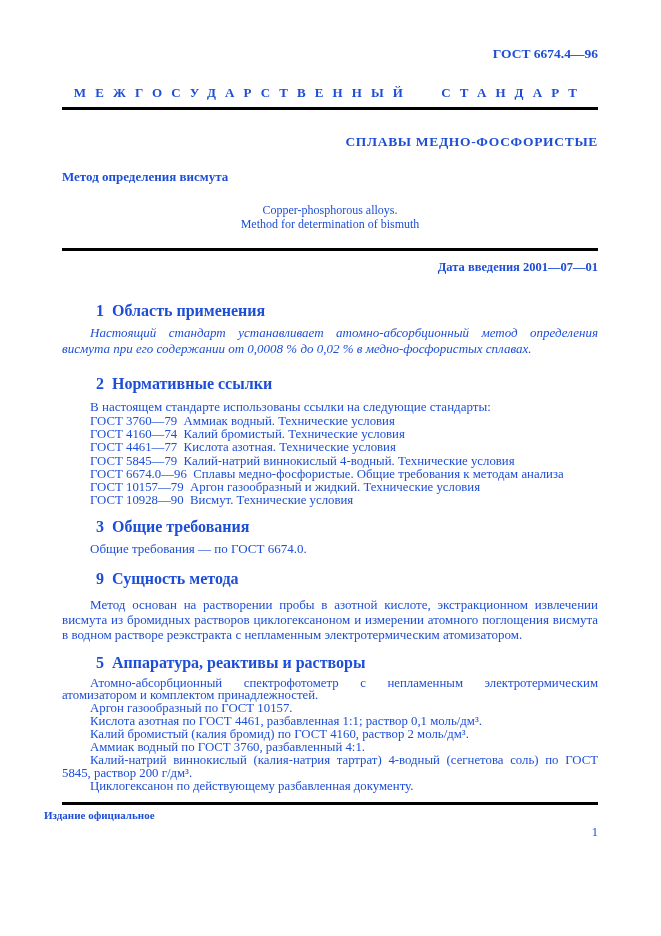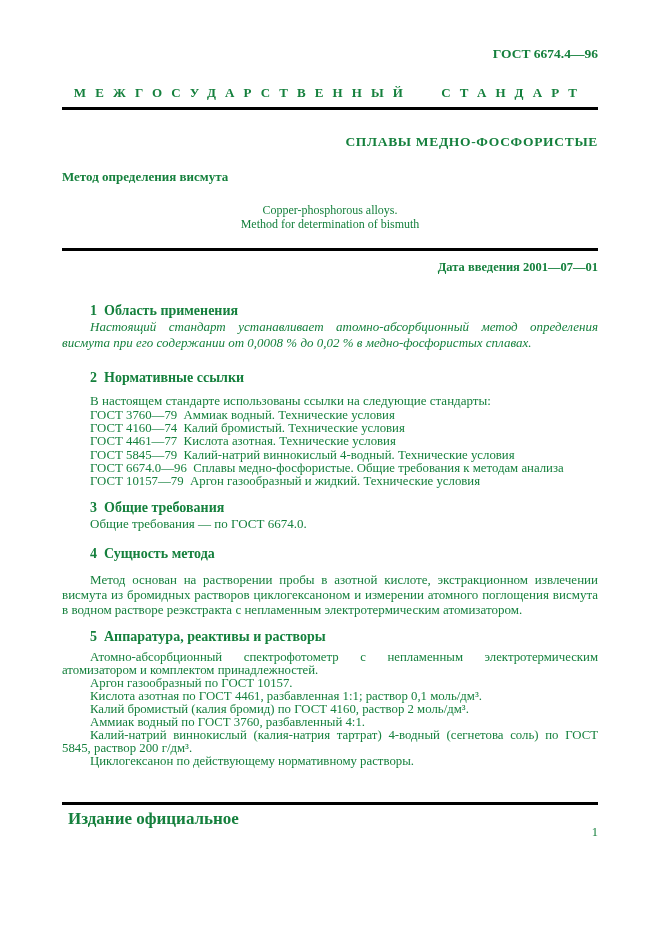--- a/index.html
+++ b/index.html
@@ -1,21 +1,21 @@
 <!DOCTYPE html>
 <html><head>
 <meta charset="utf-8">
 <style>
   html, body { margin: 0; padding: 0; background: #ffffff; }
   .page {
     position: relative;
     width: 661px;
     height: 936px;
     background: #ffffff;
-    color: #15803d;
+    color: #1d4ed8;
     font-family: "Liberation Serif", serif;
     box-sizing: border-box;
     padding: 46px 63px 0 62px;
     overflow: hidden;
   }
   .doc-number {
     text-align: right;
     font-weight: bold;
     font-size: 13.5px;
     line-height: 15px;
@@ -55,24 +55,24 @@
   }
   .rule-date { height: 3px; margin-top: 17px; }
   .date-line {
     margin-top: 9px;
     text-align: right;
     font-weight: bold;
     font-size: 12.5px;
     line-height: 15px;
   }
   .sec-heading {
-    font-size: 14px;
+    font-size: 16px;
     font-weight: bold;
     line-height: 17px;
-    margin: 0;
+    margin: 6px;
     padding-left: 28px;
     white-space: pre-wrap;
   }
   .sec-scope     { margin-top: 27px; }
   .sec-refs      { margin-top: 19px; }
   .sec-general   { margin-top: 11px; }
   .sec-essence   { margin-top: 13px; }
   .sec-apparatus { margin-top: 11px; }
   .body-p {
     margin: 0;
@@ -103,24 +103,24 @@
   .footer-rule {
     position: absolute;
     left: 62px;
     right: 63px;
     top: 802px;
     height: 3px;
     background: #000000;
   }
   .edition-note {
     position: absolute;
-    left: 68px;
+    left: 44px;
     top: 809px;
     font-weight: bold;
-    font-size: 17px;
+    font-size: 11px;
   }
   .page-number {
     position: absolute;
     right: 63px;
     top: 825px;
     font-size: 12.5px;
   }
 </style>
 </head>
 <body>
@@ -148,36 +148,37 @@
 
   <h2 class="sec-heading sec-refs">2  Нормативные ссылки</h2>
   <p class="body-p p-intro">В настоящем стандарте использованы ссылки на следующие стандарты:</p>
   <div class="ref-list">
     <div class="ref-line">ГОСТ 3760—79  Аммиак водный. Технические условия</div>
     <div class="ref-line">ГОСТ 4160—74  Калий бромистый. Технические условия</div>
     <div class="ref-line">ГОСТ 4461—77  Кислота азотная. Технические условия</div>
     <div class="ref-line">ГОСТ 5845—79  Калий-натрий виннокислый 4-водный. Технические условия</div>
     <div class="ref-line">ГОСТ 6674.0—96  Сплавы медно-фосфористые. Общие требования к методам анализа</div>
     <div class="ref-line">ГОСТ 10157—79  Аргон газообразный и жидкий. Технические условия</div>
+    <div class="ref-line">ГОСТ 10928—90  Висмут. Технические условия</div>
   </div>
 
   <h2 class="sec-heading sec-general">3  Общие требования</h2>
   <p class="body-p p-general">Общие требования — по ГОСТ 6674.0.</p>
 
-  <h2 class="sec-heading sec-essence">4  Сущность метода</h2>
+  <h2 class="sec-heading sec-essence">9  Сущность метода</h2>
   <p class="body-p p-essence">Метод основан на растворении пробы в азотной кислоте, экстракционном извлечении висмута из бромидных растворов циклогексаноном и измерении атомного поглощения висмута в водном растворе реэкстракта с непламенным электротермическим атомизатором.</p>
 
   <h2 class="sec-heading sec-apparatus">5  Аппаратура, реактивы и растворы</h2>
   <div class="apparatus-block">
     <p class="app-line">Атомно-абсорбционный спектрофотометр с непламенным электротермическим атомизатором и комплектом принадлежностей.</p>
     <p class="app-line">Аргон газообразный по ГОСТ 10157.</p>
     <p class="app-line">Кислота азотная по ГОСТ 4461, разбавленная 1:1; раствор 0,1 моль/дм³.</p>
     <p class="app-line">Калий бромистый (калия бромид) по ГОСТ 4160, раствор 2 моль/дм³.</p>
     <p class="app-line">Аммиак водный по ГОСТ 3760, разбавленный 4:1.</p>
     <p class="app-line">Калий-натрий виннокислый (калия-натрия тартрат) 4-водный (сегнетова соль) по ГОСТ 5845, раствор 200 г/дм³.</p>
-    <p class="app-line">Циклогексанон по действующему нормативному растворы.</p>
+    <p class="app-line">Циклогексанон по действующему разбавленная документу.</p>
   </div>
 
   <div class="footer-rule"></div>
   <div class="edition-note">Издание официальное</div>
   <div class="page-number">1</div>
 
 </div>
 
 </body></html>

